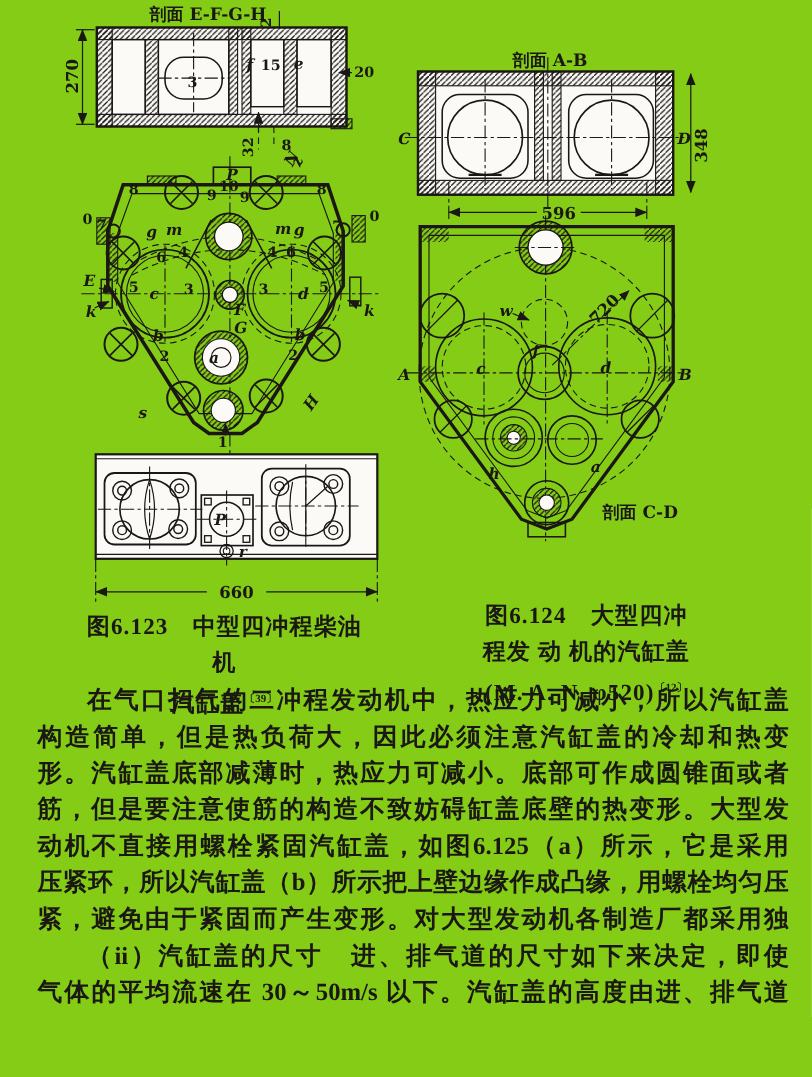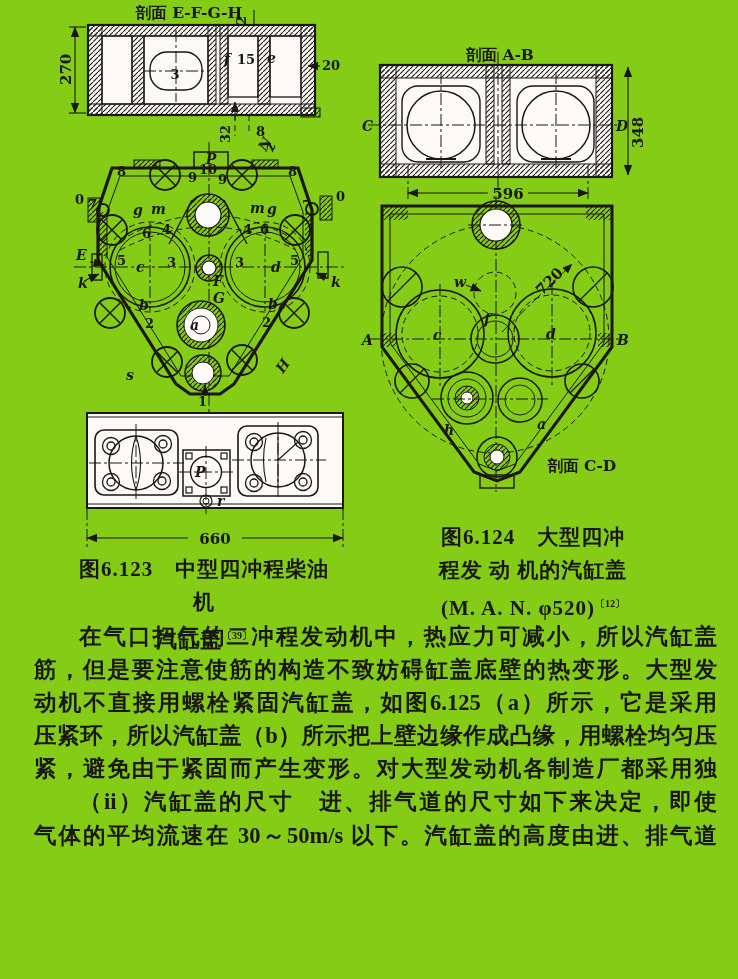--- a/index.html
+++ b/index.html
@@ -331,28 +331,30 @@
   <rect x="120" y="431" width="34" height="13" class="oln" stroke-width="1.4"></rect>
   <text class="lb" x="2" y="301" font-size="15">A</text>
   <text class="lb" x="257" y="301" font-size="15">B</text>
   <text class="tt" x="222" y="427" text-anchor="middle">剖面 C-D</text>
 </svg>
 
 <div class="cap" style="left:68px;top:553px;width:272px">
   <div>图6.123　中型四冲程柴油机</div>
   <div><span>汽缸盖</span><sup>〔39〕</sup></div>
 </div>
-<div class="cap" style="left:409px;top:521px;width:248px">
+<div class="cap" style="left:409px;top:543px;width:248px">
   <div>图6.124　大型四冲</div>
   <div>程发 动 机的汽缸盖</div>
   <div><span>(M. A. N. φ520)</span><sup>〔12〕</sup></div>
 </div>
 
 <div class="bodytext">
   <div class="bl ind">在气口扫气的二冲程发动机中，热应力可减小，所以汽缸盖</div>
+  <div class="bl">构造简单，但是热负荷大，因此必须注意汽缸盖的冷却和热变</div>
+  <div class="bl">形。汽缸盖底部减薄时，热应力可减小。底部可作成圆锥面或者</div>
   <div class="bl">筋，但是要注意使筋的构造不致妨碍缸盖底壁的热变形。大型发</div>
   <div class="bl">动机不直接用螺栓紧固汽缸盖，如图6.125（a）所示，它是采用</div>
   <div class="bl">压紧环，所以汽缸盖（b）所示把上壁边缘作成凸缘，用螺栓均匀压</div>
   <div class="bl">紧，避免由于紧固而产生变形。对大型发动机各制造厂都采用独</div>
   <div class="bl ind">（ii）汽缸盖的尺寸　进、排气道的尺寸如下来决定，即使</div>
   <div class="bl">气体的平均流速在 30～50m/s 以下。汽缸盖的高度由进、排气道</div>
 </div>
 
 </div>
 

